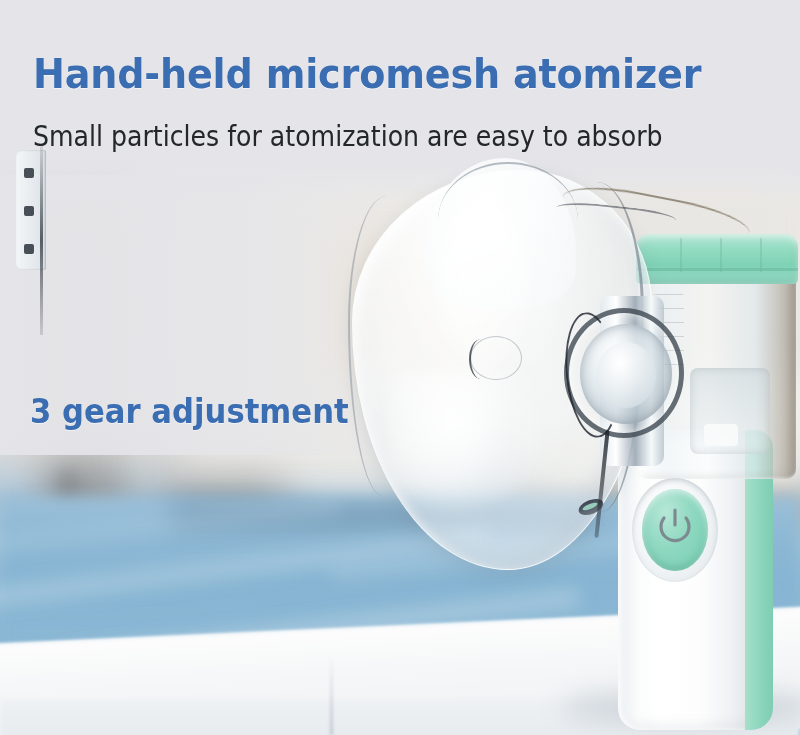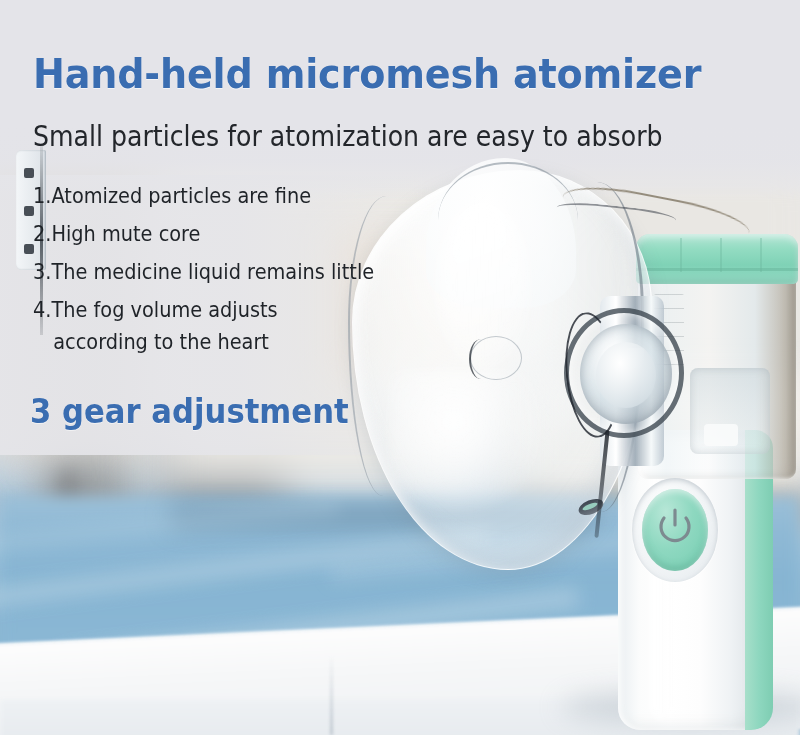--- a/index.html
+++ b/index.html
@@ -307,22 +307,15 @@
     </div>
     <div class="wire-loop"></div>
     <div class="wire-tail"></div>
     <div class="wire"></div>
     <div class="wire2"></div>
   </div>
 
   <div class="title">Hand-held micromesh atomizer</div>
   <div class="subtitle">Small particles for atomization are easy to absorb</div>
 
-  <div class="bullets">
-    <div class="bullet">1.Atomized particles are fine</div>
-    <div class="bullet">2.High mute core</div>
-    <div class="bullet">3.The medicine liquid remains little</div>
-    <div class="bullet">4.The fog volume adjusts</div>
-    <div class="bullet indent">according to the heart</div>
-  </div>
 
   <div class="gear">3 gear adjustment</div>
 </div>
 
 </body></html>

